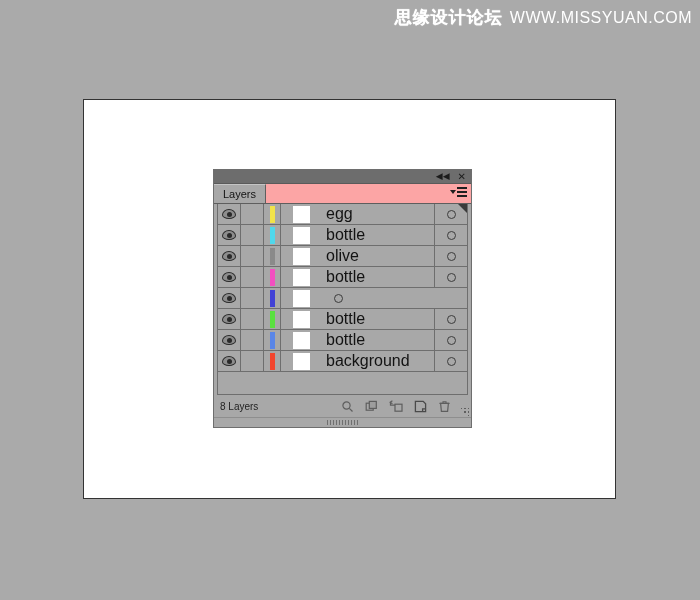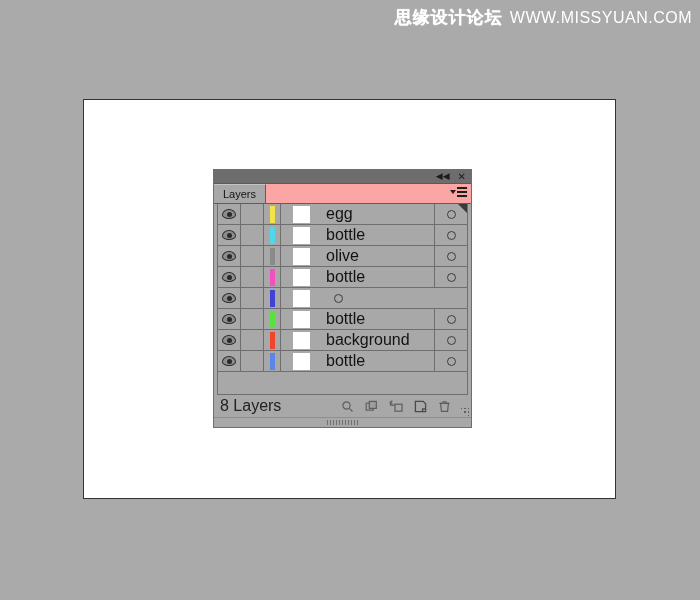--- a/index.html
+++ b/index.html
@@ -242,21 +242,21 @@
   .panel-statusbar {
     height: 22px;
     display: flex;
     align-items: center;
     padding: 0 6px;
     box-sizing: border-box;
     background: #a8a8a8;
     position: relative;
   }
   .status-text {
-    font-size: 16px;
+    font-size: 10px;
     color: #222222;
   }
   .status-tools {
     margin-left: auto;
     display: flex;
     align-items: center;
     gap: 11px;
     padding-right: 14px;
   }
   .status-tools svg { display: block; }
@@ -444,47 +444,47 @@
           </div>
         </div>
         <div class="layer-row">
           <div class="col-eye">
             <span class="eye-glyph">
               <i></i>
             </span>
           </div>
           <div class="col-lock"></div>
           <div class="col-strip">
+            <span class="strip-bar" style="background: rgb(90, 134, 232);"></span>
+          </div>
+          <div class="col-thumb">
+            <span class="thumb-box"></span>
+          </div>
+          <div class="col-name">
+            <span>bottle</span>
+          </div>
+          <div class="col-target">
+            <span class="target-circle"></span>
+          </div>
+        </div>
+        <div class="layer-row">
+          <div class="col-eye">
+            <span class="eye-glyph">
+              <i></i>
+            </span>
+          </div>
+          <div class="col-lock"></div>
+          <div class="col-strip">
             <span class="strip-bar" style="background: rgb(242, 69, 46);"></span>
           </div>
           <div class="col-thumb">
             <span class="thumb-box"></span>
           </div>
           <div class="col-name">
             <span>background</span>
-          </div>
-          <div class="col-target">
-            <span class="target-circle"></span>
-          </div>
-        </div>
-        <div class="layer-row">
-          <div class="col-eye">
-            <span class="eye-glyph">
-              <i></i>
-            </span>
-          </div>
-          <div class="col-lock"></div>
-          <div class="col-strip">
-            <span class="strip-bar" style="background: rgb(90, 134, 232);"></span>
-          </div>
-          <div class="col-thumb">
-            <span class="thumb-box"></span>
-          </div>
-          <div class="col-name">
-            <span>bottle</span>
           </div>
           <div class="col-target">
             <span class="target-circle"></span>
           </div>
         </div>
       </div>
     <div class="list-empty"></div>
   </div>
 
   <div class="panel-statusbar">

